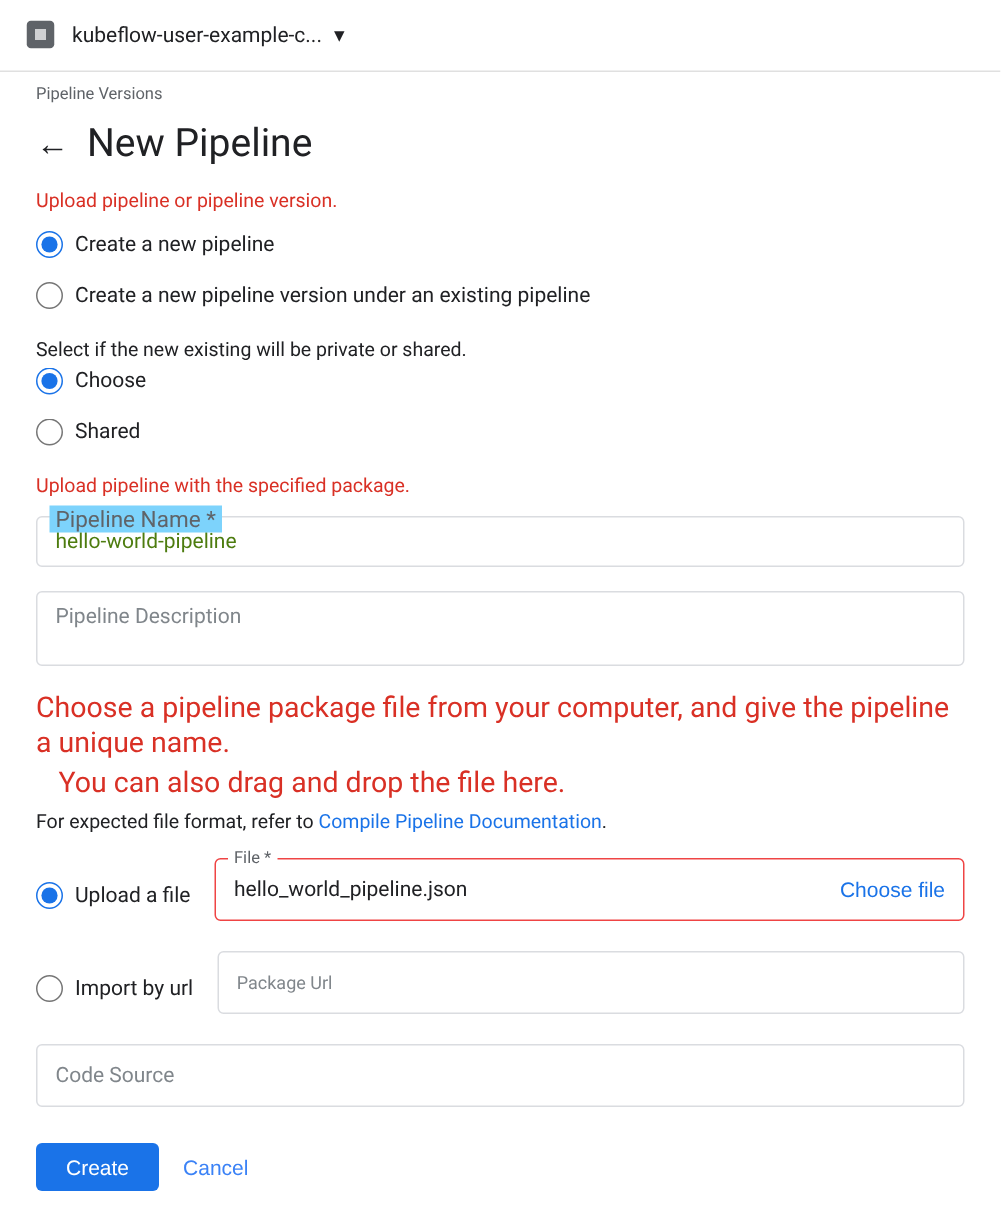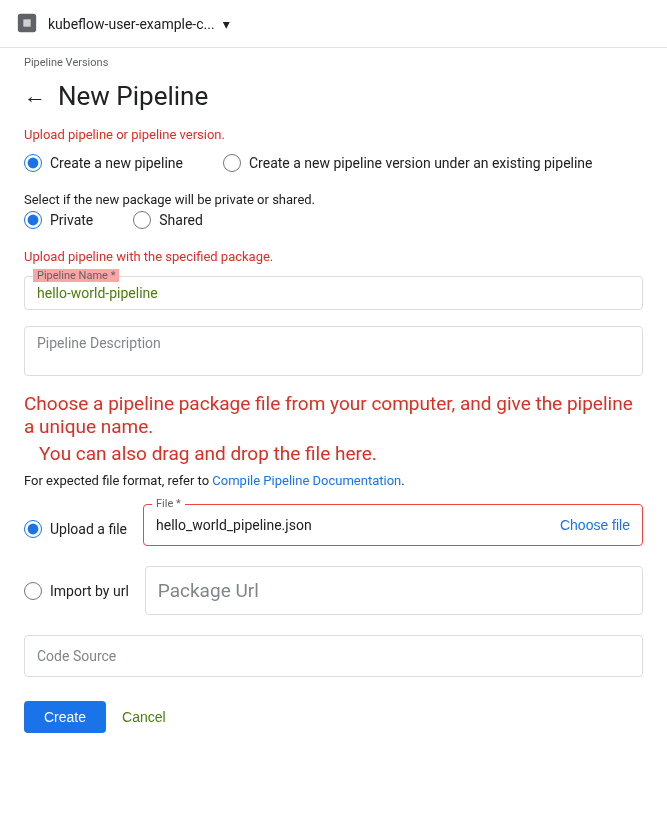--- a/index.html
+++ b/index.html
@@ -79,22 +79,23 @@
     .section-label {
       font-size: 13px;
       color: #d93025;
       margin-bottom: 12px;
     }
 
     
     .radio-group {
       display: flex;
       align-items: flex-start;
-      gap: 40px;
+      gap: 16px;
       margin-bottom: 20px;
+      flex-direction: column;
     }
     .radio-option {
       display: flex;
       align-items: center;
       gap: 8px;
       cursor: pointer;
     }
     .radio-input {
       width: 18px;
       height: 18px;
@@ -111,23 +112,23 @@
       position: relative;
       border: 1px solid #dadce0;
       border-radius: 4px;
       padding: 8px 12px;
       margin-bottom: 16px;
     }
     .text-field .field-label {
       position: absolute;
       top: -8px;
       left: 8px;
-      background: #fca5a5;
+      background: #7dd3fc;
       padding: 0 4px;
-      font-size: 11px;
+      font-size: 15px;
       color: #5f6368;
     }
     .text-field input, .text-field textarea {
       width: 100%;
       border: none;
       outline: none;
       font-size: 14px;
       color: #4d7c0f;
       background: transparent;
       font-family: inherit;
@@ -223,21 +224,21 @@
       flex: 1;
       position: relative;
       border: 1px solid #dadce0;
       border-radius: 4px;
       padding: 12px;
     }
     .url-field input {
       width: 100%;
       border: none;
       outline: none;
-      font-size: 19px;
+      font-size: 12px;
       color: #202124;
       background: transparent;
       font-family: inherit;
     }
     .url-field input::placeholder {
       color: #80868b;
     }
 
     
     .code-source-field {
@@ -272,21 +273,21 @@
       border: none;
       border-radius: 4px;
       padding: 8px 20px;
       font-size: 14px;
       font-weight: 500;
       cursor: pointer;
     }
     .cancel-btn {
       background: none;
       border: none;
-      color: #4d7c0f;
+      color: #3b82f6;
       font-size: 14px;
       font-weight: 500;
       cursor: pointer;
     }
   </style>
 </head>
 <body>
 
 <div class="header">
   <span class="header-icon">
@@ -318,26 +319,26 @@
     <label class="radio-option">
       <input type="radio" class="radio-input" name="pipeline-type" checked="" style="">
       <span class="radio-label">Create a new pipeline</span>
     </label>
     <label class="radio-option">
       <input type="radio" class="radio-input" name="pipeline-type" style="">
       <span class="radio-label">Create a new pipeline version under an existing pipeline</span>
     </label>
   </div>
 
-  <div class="info-text-normal">Select if the new package will be private or shared.</div>
+  <div class="info-text-normal">Select if the new existing will be private or shared.</div>
 
   <div class="radio-group" style="margin-bottom:20px;">
     <label class="radio-option">
       <input type="radio" class="radio-input" name="visibility" checked="" style="">
-      <span class="radio-label">Private</span>
+      <span class="radio-label">Choose</span>
     </label>
     <label class="radio-option">
       <input type="radio" class="radio-input" name="visibility" style="">
       <span class="radio-label">Shared</span>
     </label>
   </div>
 
   <div class="section-label">Upload pipeline with the specified package.</div>
 
   <div class="text-field">

